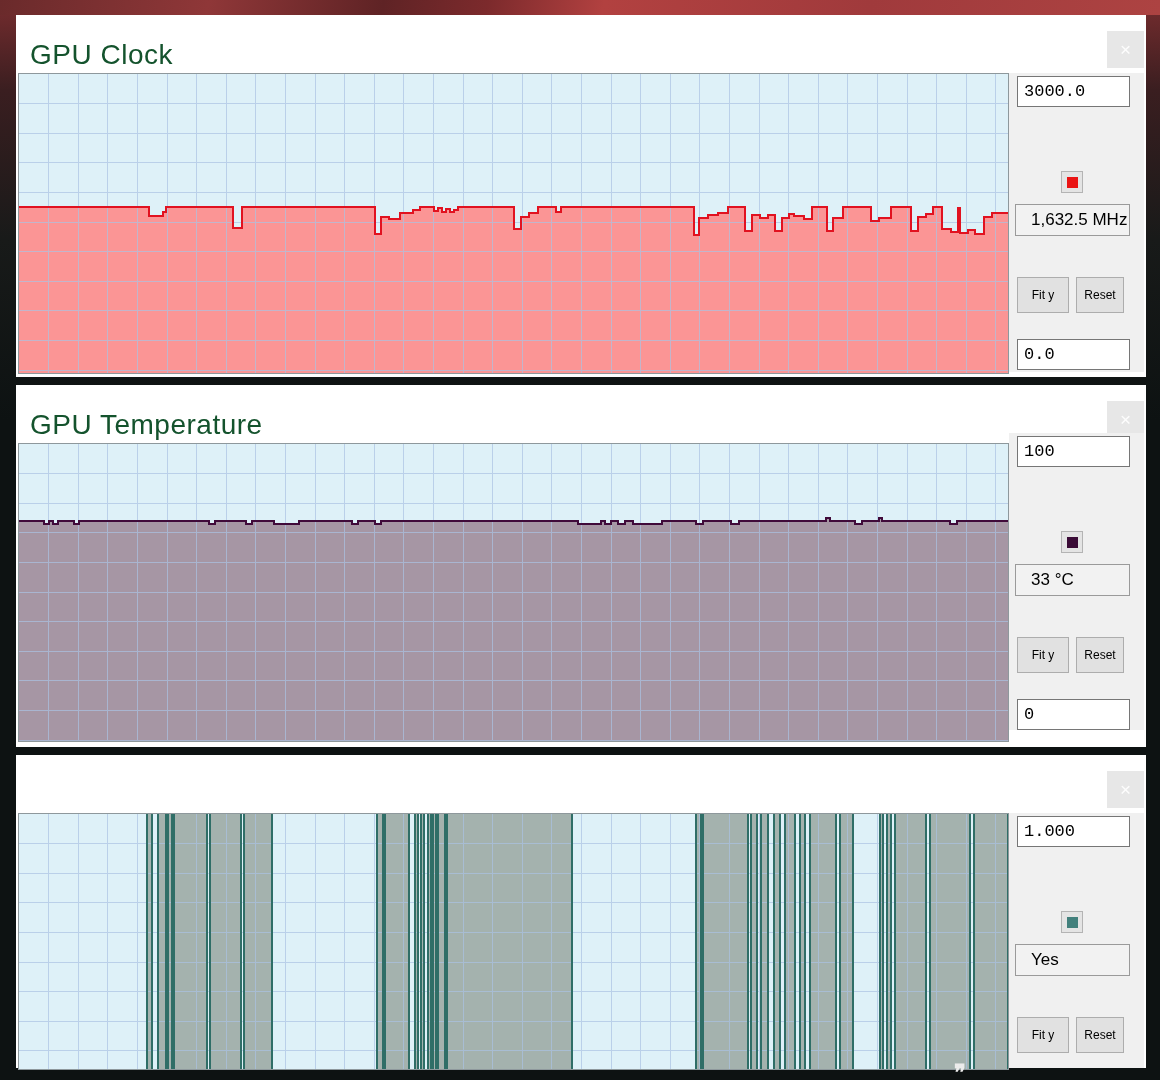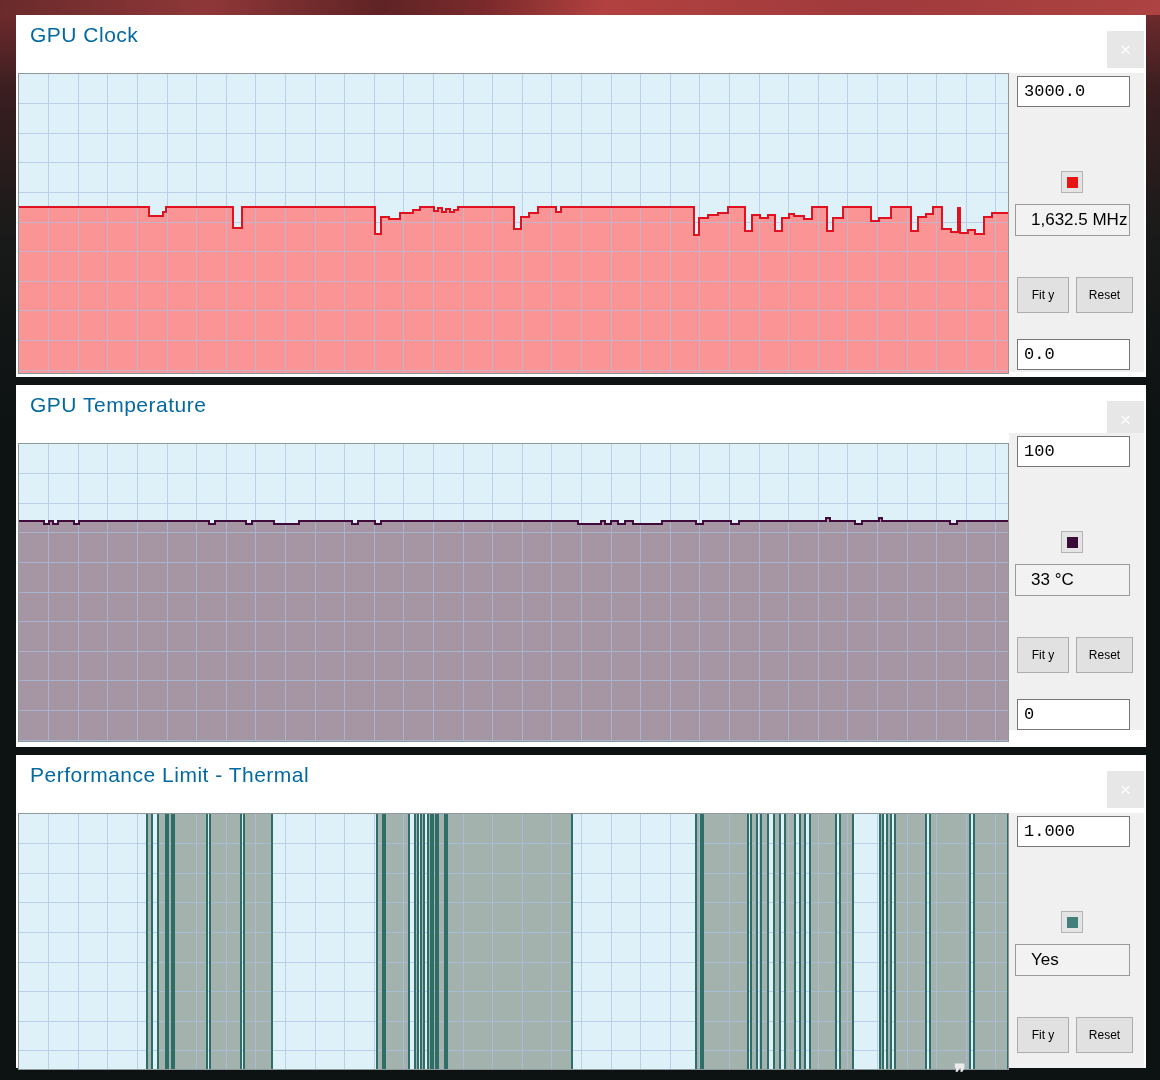--- a/index.html
+++ b/index.html
@@ -7,21 +7,21 @@
   .wallpaper{position:absolute;left:0;top:0;width:1160px;height:460px;
     background:linear-gradient(180deg,#7e2f31 0px,#6c2a2c 16px,#3a1e20 90px,#181a19 240px,#0d1212 420px)}
   .wallpaper-band{position:absolute;left:0;top:0;width:1160px;height:15px;
     background:linear-gradient(100deg,#6a2a2b 0%,#8f3738 18%,#5f2325 33%,#7c2a2c 42%,#b24140 52%,#a03a3c 75%,#ad4342 100%)}
 
   .panel{position:absolute;left:16px;width:1130px;background:#ffffff}
   #panel-0{top:15px;height:362px}
   #panel-1{top:385px;height:362px}
   #panel-2{top:755px;height:313px}
 
-  .panel-title{position:absolute;left:14px;top:8px;font-size:21px;color:#0369a1;letter-spacing:.5px}
+  .panel-title{position:absolute;left:14px;top:24px;font-size:28px;color:#14532d;letter-spacing:.5px}
   .close-btn{position:absolute;top:16px;right:2px;width:37px;height:37px;background:#e7e7e7;
     color:#fdfdfd;font-size:19px;display:flex;align-items:center;justify-content:center;cursor:default}
 
   .chart{position:absolute;left:2px;background:#def1f8;border:1px solid #8e989c;box-sizing:content-box}
   #chart-0{top:58px;width:989px;height:299px}
   #chart-1{top:58px;width:989px;height:297px}
   #chart-2{top:58px;width:989px;height:255px}
   .chart svg{position:absolute;left:0;top:0}
 
   .sidebar{position:absolute;left:993px;width:135px;background:#f0f0f0;overflow:hidden}
@@ -36,21 +36,21 @@
   .min-input{top:266px}
   .swatch-btn{position:absolute;left:52px;top:98px;width:22px;height:22px;background:#e4e4e4;
     border:1px solid #b4b4b4;box-sizing:border-box;display:flex;align-items:center;justify-content:center}
   .swatch{width:11px;height:11px}
   .value-box{position:absolute;left:6px;top:131px;width:115px;height:32px;border:1px solid #9a9a9a;
     background:#f2f2f2;box-sizing:border-box;display:flex;align-items:center;padding-left:15px;
     font-size:17px;color:#000}
   .btn{position:absolute;top:204px;height:36px;background:#e1e1e1;border:1px solid #adadad;
     font-size:12px;font-family:"Liberation Sans",sans-serif;color:#000;box-sizing:border-box;cursor:default}
   .fit-btn{left:8px;width:52px}
-  .reset-btn{left:67px;width:57px}
+  .reset-btn{left:67px;width:48px}
 
   .footer-marks{position:absolute;left:954px;top:1060px;color:#ececec;font-size:22px;font-weight:bold}
 </style>
 </head>
 <body>
 
 <div class="wallpaper"></div>
 <div class="wallpaper-band"></div>
 
 <div class="panel" id="panel-0">
@@ -179,21 +179,20 @@
       <div class="swatch" style="background: rgb(58, 11, 54);"></div>
     </div>
     <div class="value-box">33 °C</div>
     <button class="btn fit-btn">Fit y</button>
     <button class="btn reset-btn">Reset</button>
     <input class="num-input min-input" value="0" style="">
   </div>
 </div>
 
 <div class="panel" id="panel-2">
-  <div class="panel-title">Performance Limit - Thermal</div>
   <div class="close-btn">×</div>
   <div class="chart" id="chart-2">
       <svg width="989" height="255" shape-rendering="crispEdges">
         <g fill="#a4b2ae">
           <rect x="127.6" y="0" width="4.9" height="255"></rect>
           <rect x="139.4" y="0" width="7.9" height="255"></rect>
           <rect x="149.3" y="0" width="4.0" height="255"></rect>
           <rect x="155.3" y="0" width="32.6" height="255"></rect>
           <rect x="190.9" y="0" width="30.7" height="255"></rect>
           <rect x="224.5" y="0" width="28.7" height="255"></rect>

